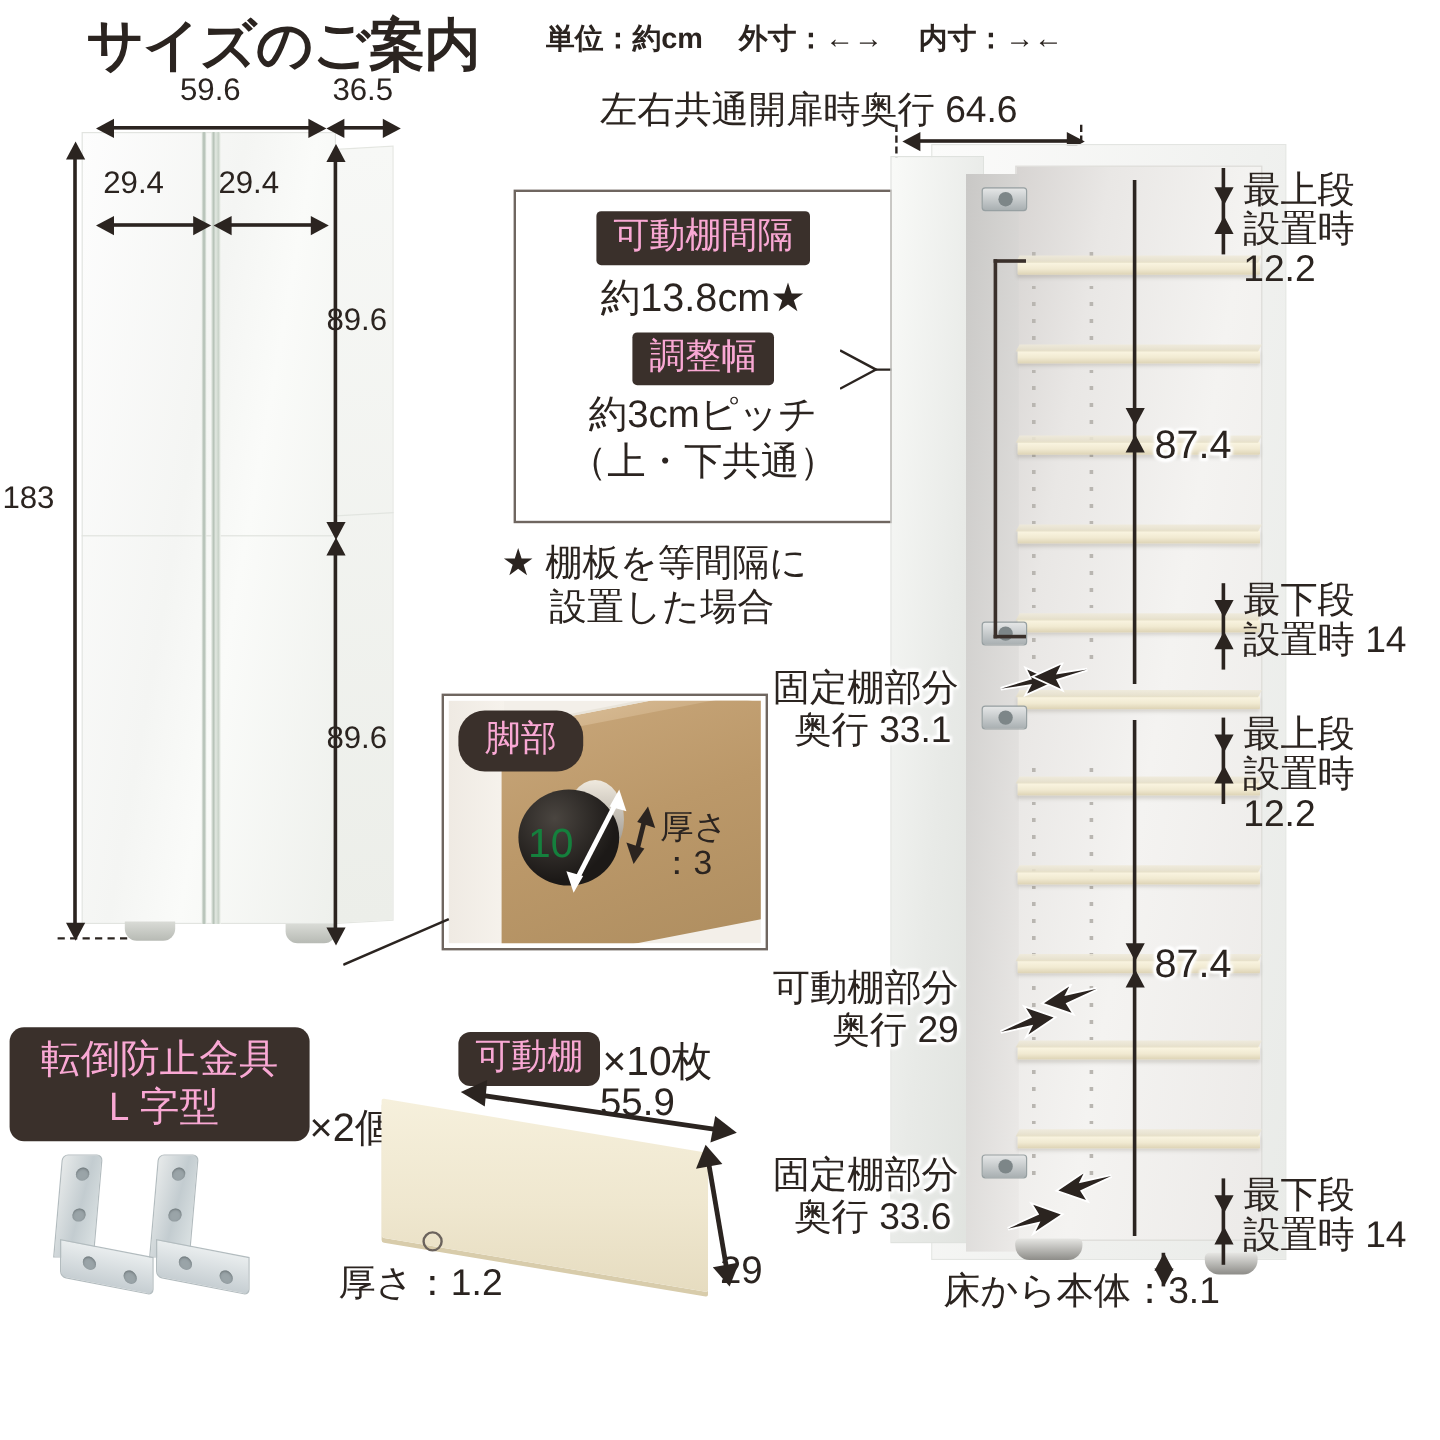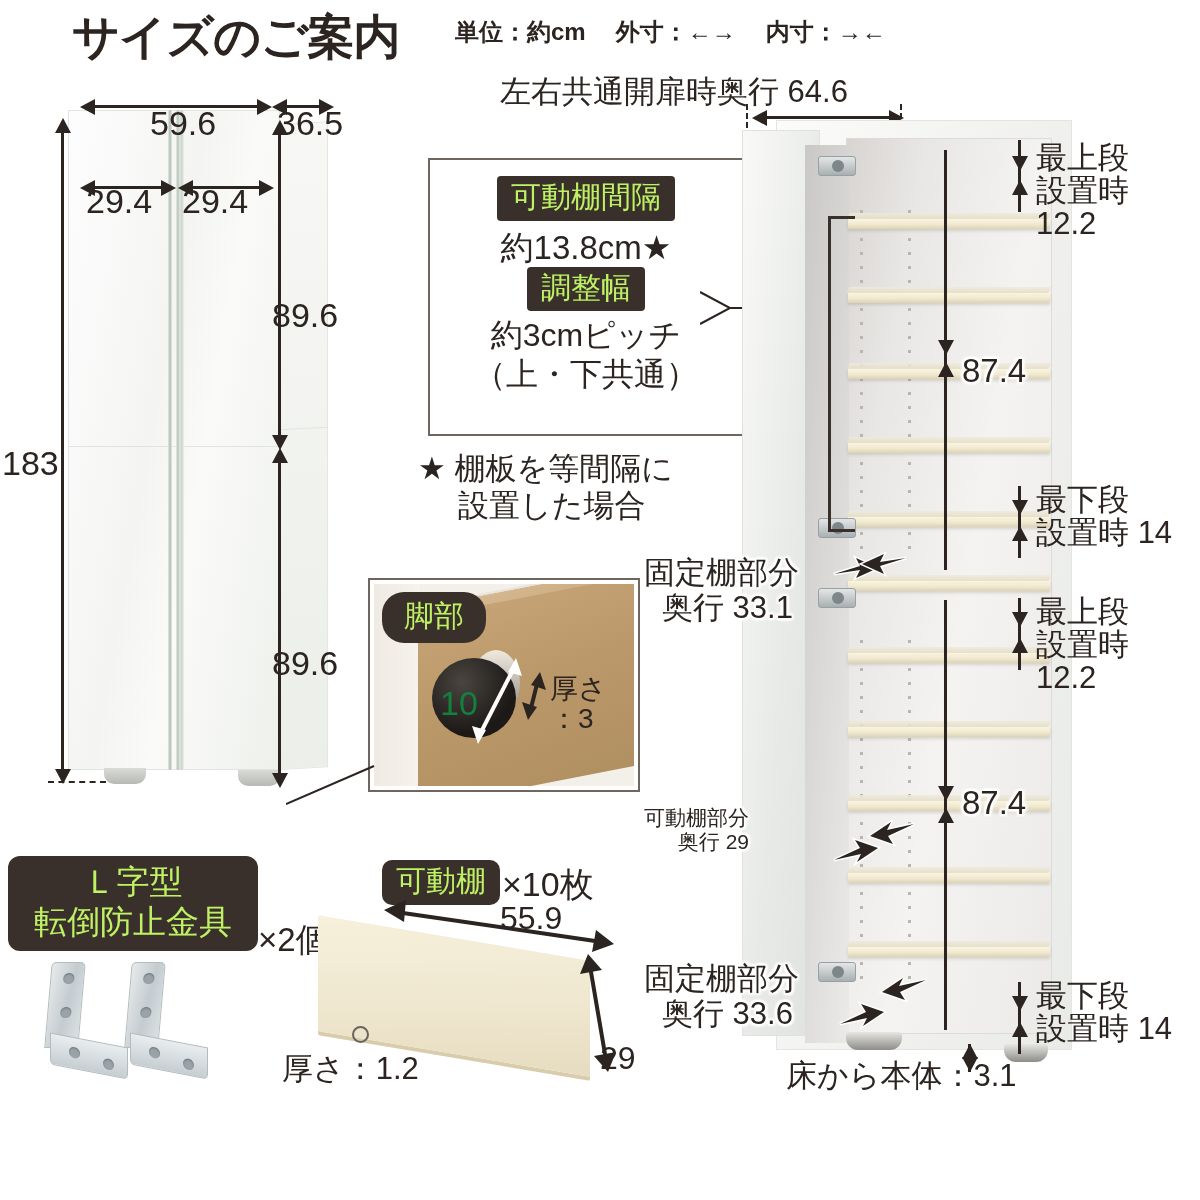--- a/index.html
+++ b/index.html
@@ -22,33 +22,33 @@
     white-space:nowrap;
   }
   #header-units{
     left:455px;top:16px;
     font-size:24px;font-weight:700;white-space:nowrap;
   }
   #header-units span{margin-right:6px;}
   .hdr-gap{display:inline-block;width:18px;}
 
   
-  .dim{font-size:34px;line-height:1.12;white-space:nowrap;margin-top:44px;}
+  .dim{font-size:26px;line-height:1.12;white-space:nowrap;}
   .dim-lg{font-size:33px;}
   .jp{font-size:30px;line-height:1.15;white-space:nowrap;}
   .jp-out{ 
     text-shadow:
       2px 0 2px #fff,-2px 0 2px #fff,0 2px 2px #fff,0 -2px 2px #fff,
       2px 2px 2px #fff,-2px -2px 2px #fff,2px -2px 2px #fff,-2px 2px 2px #fff,
       0 0 5px #fff,0 0 7px #fff;
   }
 
   
   .pill{
-    background:#3a302b;color:#bef264;
+    background:#3a302b;color:#f9a8d4;
     font-size:30px;font-weight:400;
     padding:3px 14px 5px;
     border-radius:4px;
     white-space:nowrap;display:inline-block;
     line-height:1.22;
   }
   .pill.round{border-radius:22px;padding:6px 22px 8px;}
   .pill.big{font-size:33px;}
 
   
@@ -279,21 +279,21 @@
     <div class="arrow-v" style="left:6px;top:10px;height:320px;"></div>
     <div class="ahead up" style="left:0;top:0;"></div>
     <div class="ahead down" style="left:0;top:325px;"></div>
   </div>
 
   <div class="abs" id="info-box">
     <div class="row" style="margin-top:16px;">
       <span class="pill">可動棚間隔</span>
     </div>
     <div class="row jp" style="margin-top:8px;font-size:33px;">約13.8cm★</div>
-    <div class="row" style="">
+    <div class="row" style="margin-top:10px;">
       <span class="pill">調整幅</span>
     </div>
     <div class="row jp" style="margin-top:6px;font-size:32px;">約3cmピッチ</div>
     <div class="row jp" style="margin-top:2px;font-size:32px;">（上・下共通）</div>
   </div>
 
   <svg class="abs" id="zigzag" width="60" height="80">
     <polyline points="0,22 30,38 0,54" fill="none" stroke="#2b2420" stroke-width="2"></polyline>
     <line x1="30" y1="38" x2="58" y2="38" stroke="#2b2420" stroke-width="2"></line>
   </svg>
@@ -330,22 +330,22 @@
       <span class="pill round">脚部</span>
     </div>
   </div>
 
   <svg class="abs" style="left:286px;top:760px;" width="92" height="46">
     <line x1="0" y1="44" x2="88" y2="6" stroke="#2b2420" stroke-width="2"></line>
   </svg>
 
   <div class="abs" id="bracket-badge">
     <div><span class="pill round big" style="border-radius:12px;padding:6px 26px 8px;display:inline-block;text-align:center;">
+      <span style="display:block;">転倒防止金具</span>
       <span style="display:block;">Ｌ字型</span>
-      <span style="display:block;">転倒防止金具</span>
     </span></div>
   </div>
   <div class="abs nosel" id="bracket-count">×2個</div>
 
   <div class="abs brk" style="left:48px;top:962px;width:96px;height:118px;">
     <div class="v">
       <div class="hole" style="left:12px;top:10px;"></div>
       <div class="hole" style="left:12px;top:44px;"></div>
     </div>
     <div class="h">
@@ -516,21 +516,21 @@
     <div>固定棚部分</div>
     <div style="padding-left:18px;">奥行 33.1</div>
   </div>
   <svg class="abs" style="left:830px;top:552px;" width="80" height="36">
     <g fill="#2b2420" stroke="#fff" stroke-width="3" paint-order="stroke">
       <polygon points="4,22 30,14 26,6 48,16 26,26 30,18"></polygon>
       <polygon points="76,6 50,14 54,22 32,12 54,2 50,10"></polygon>
     </g>
   </svg>
 
-  <div class="abs jp jp-out nosel" style="left:644px;top:806px;font-size:21px;line-height:1.12;">
+  <div class="abs jp jp-out nosel" style="left:644px;top:806px;font-size:31px;line-height:1.12;">
     <div>可動棚部分</div>
     <div style="padding-left:18px;text-align:right;">奥行 29</div>
   </div>
   <svg class="abs" style="left:832px;top:820px;" width="86" height="48">
     <g fill="#2b2420" stroke="#fff" stroke-width="3" paint-order="stroke">
       <polygon points="2,40 28,28 23,20 46,28 25,42 29,34"></polygon>
       <polygon points="82,4 56,16 61,24 38,16 59,2 55,10"></polygon>
     </g>
   </svg>
 

